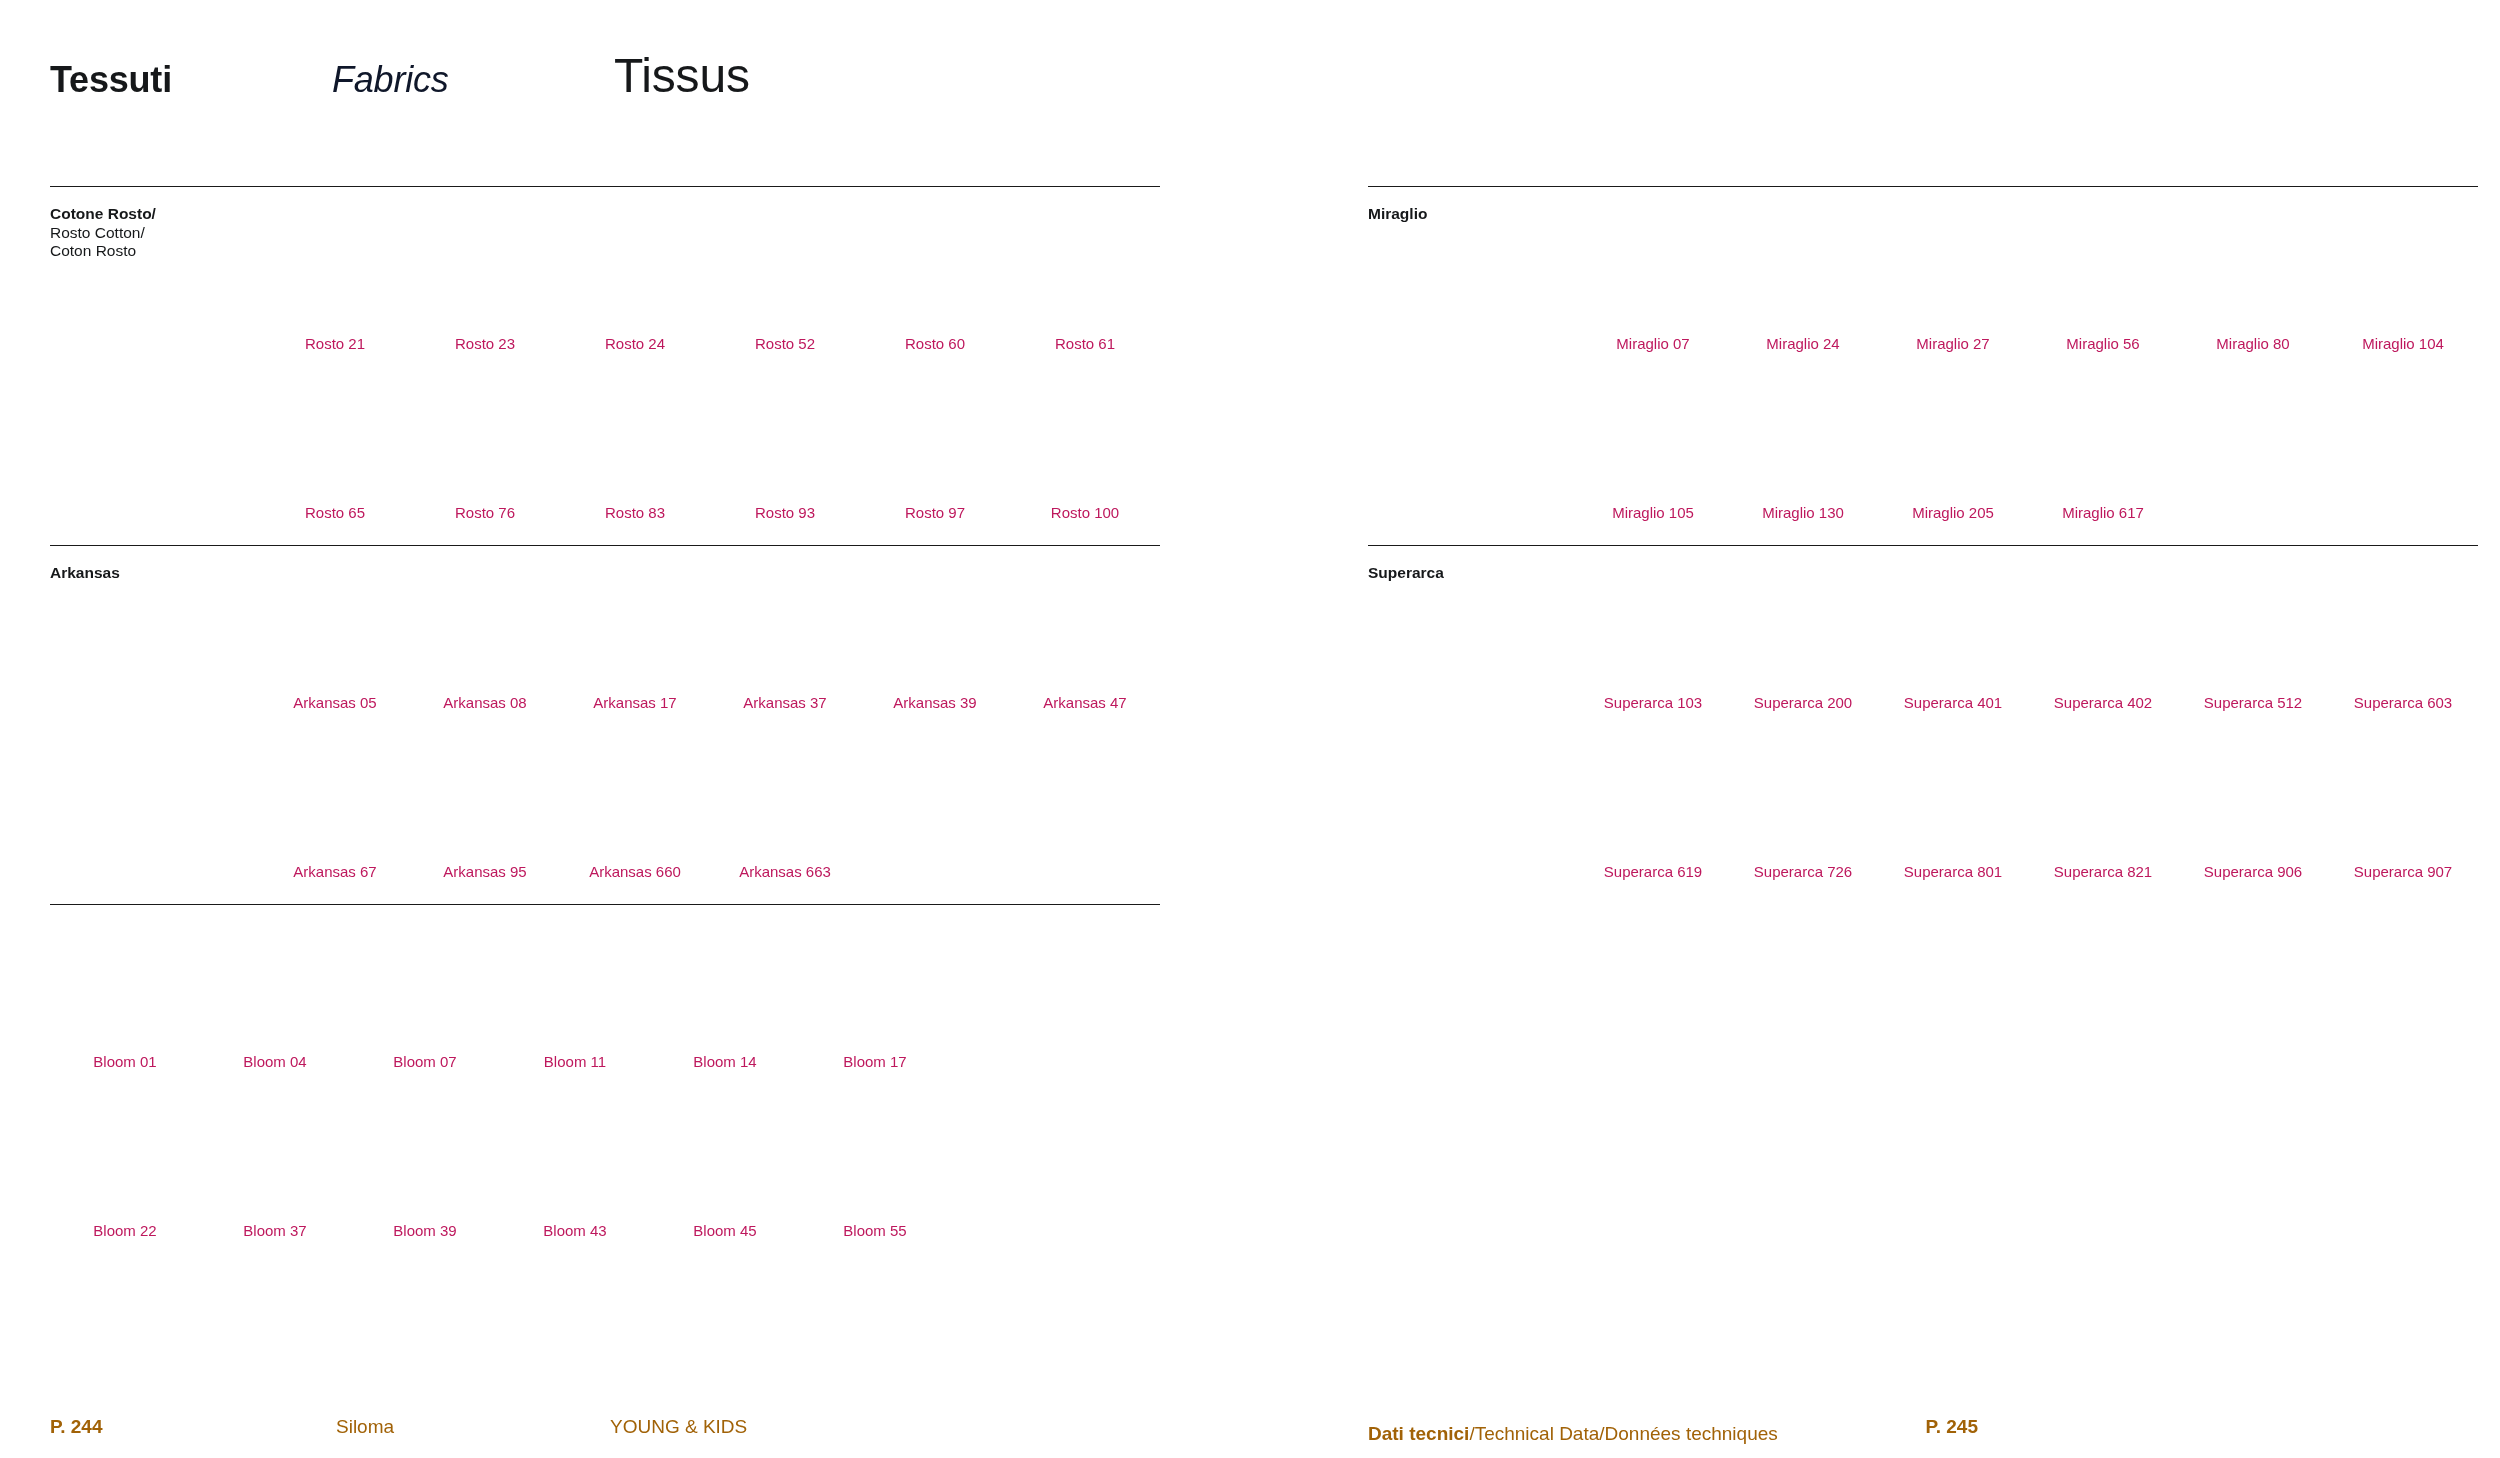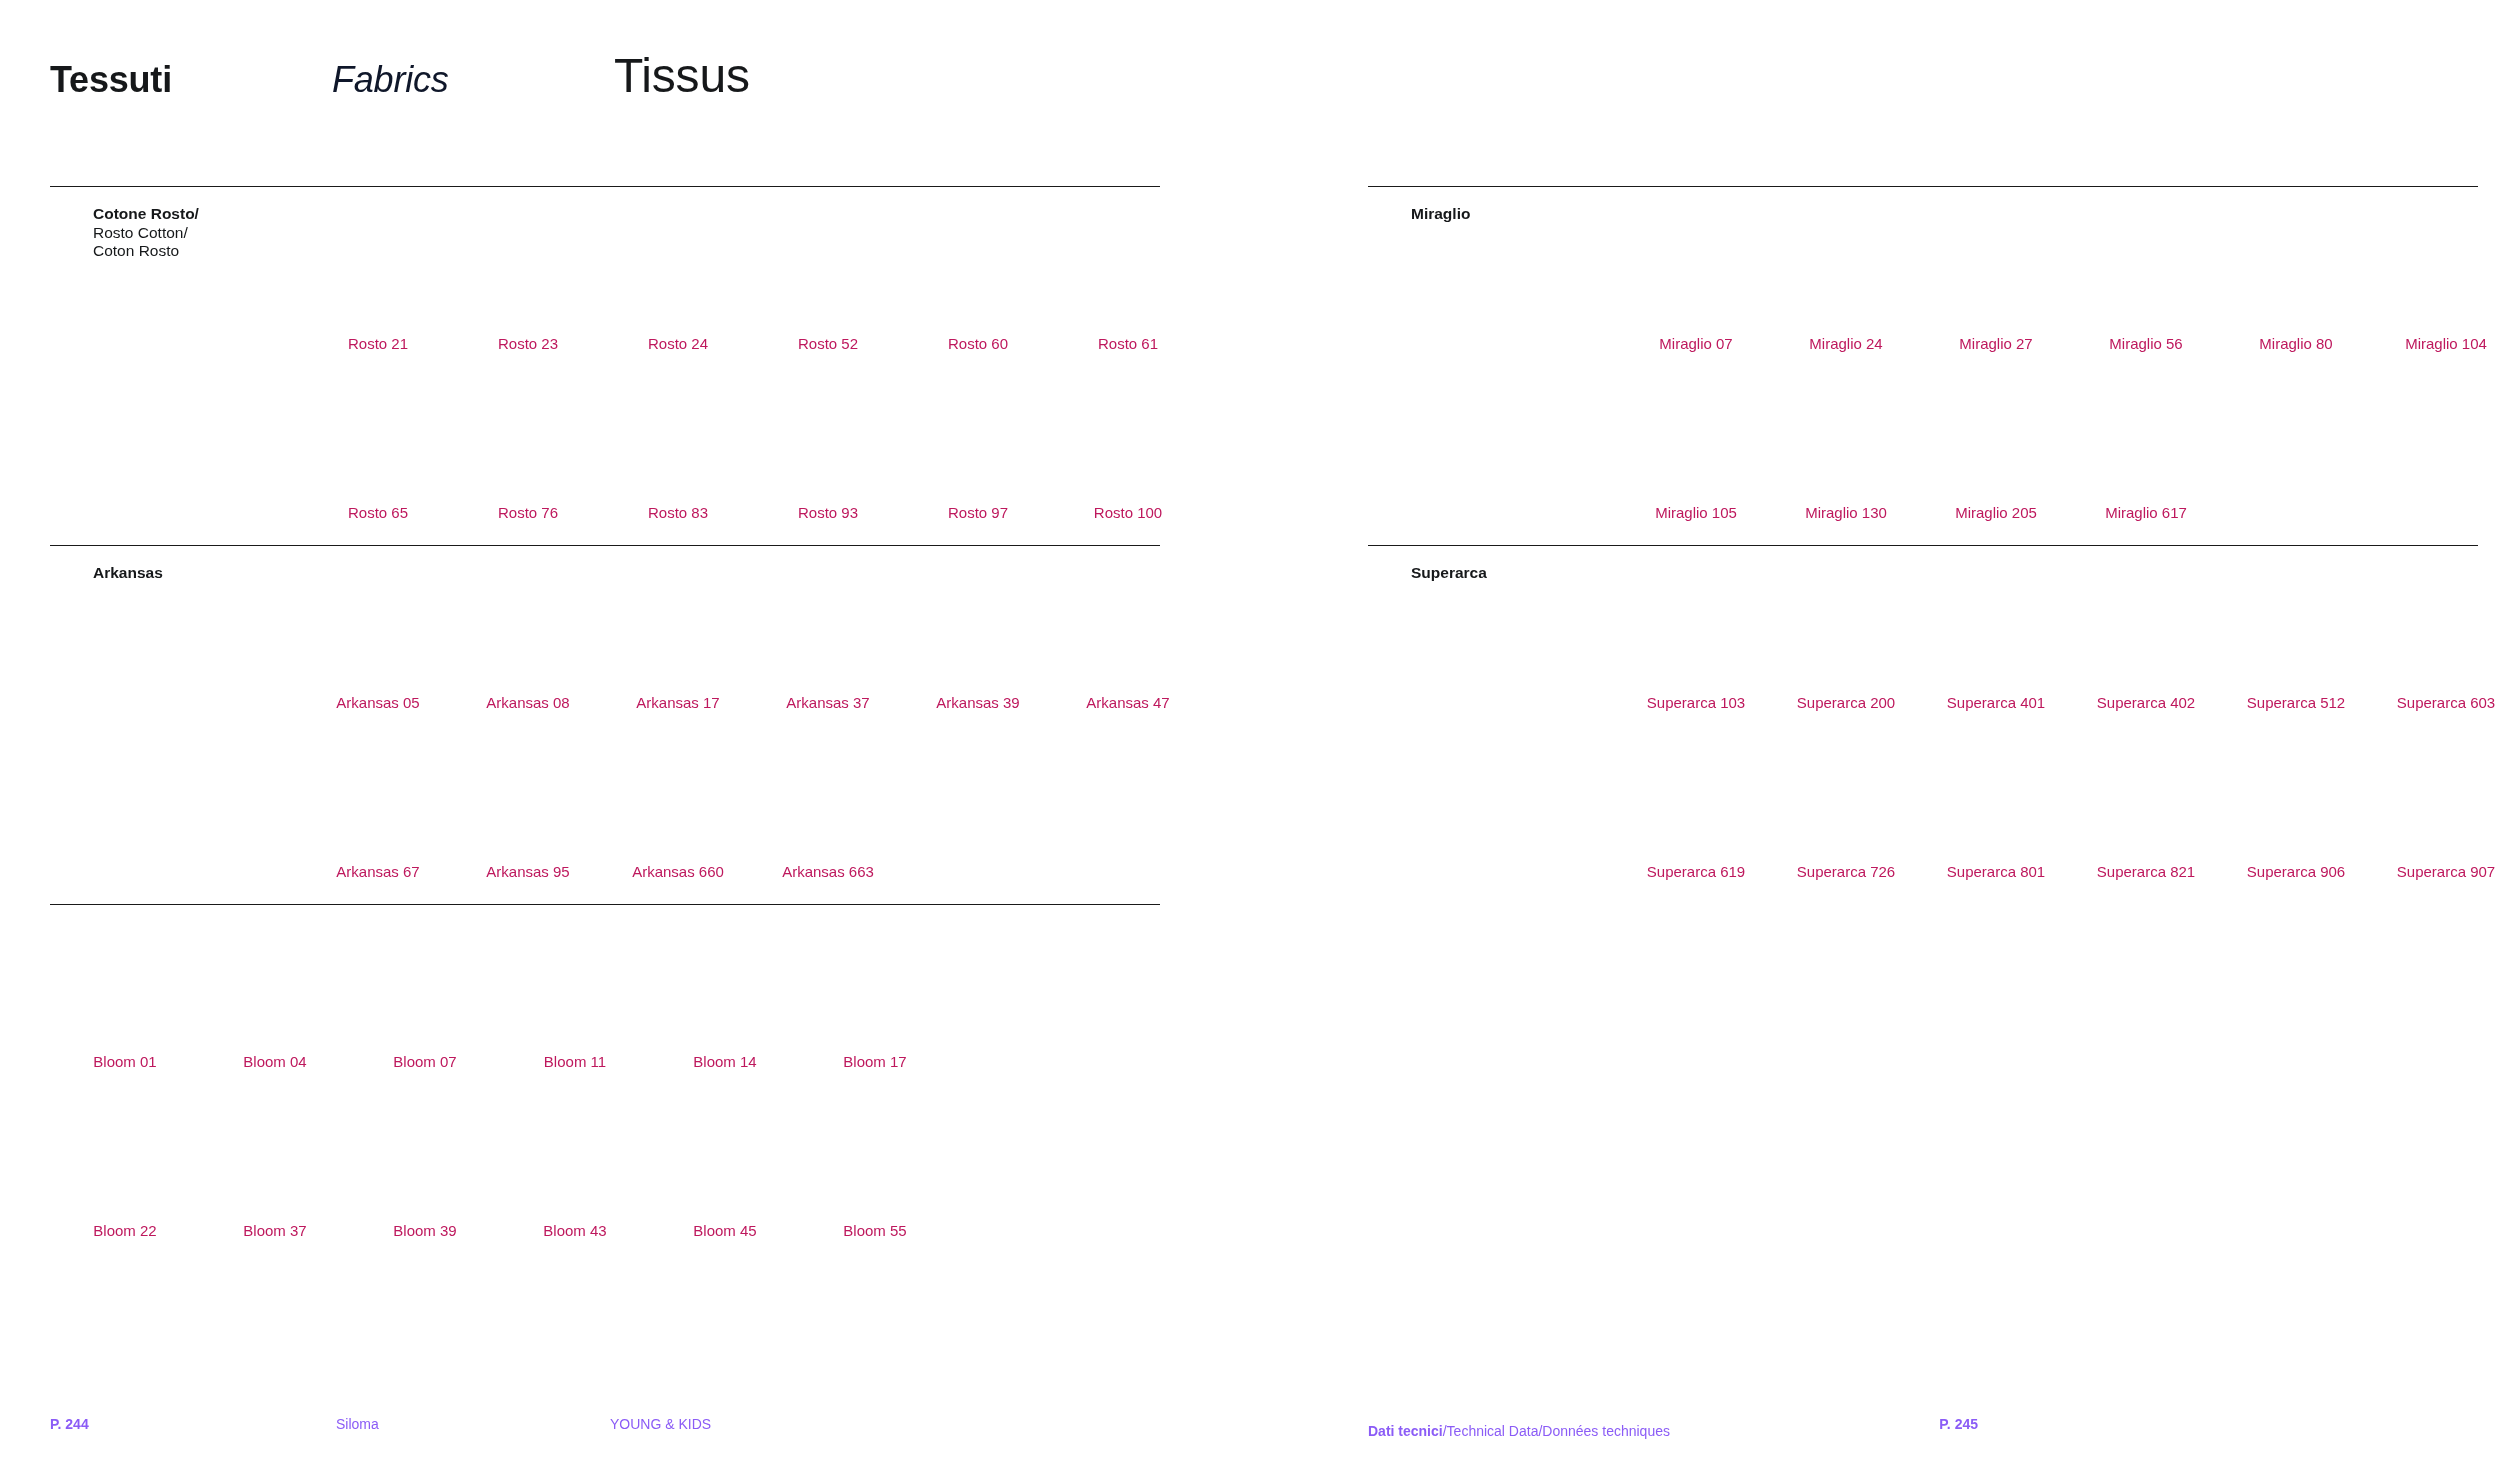--- a/index.html
+++ b/index.html
@@ -72,21 +72,20 @@
     padding-top: 12px;
   }
 
   .group-title {
     width: 210px;
     flex: 0 0 210px;
     padding-top: 6px;
     font-size: 15.5px;
     line-height: 18.5px;
     color: #16181a;
-    margin-left: 43px;
   }
   .group-title .t1 { font-weight: 700; }
   .group-title .t2,
   .group-title .t3 { font-weight: 400; }
 
   .rows { flex: 1; }
 
   .swatch-row {
     display: flex;
     gap: 0;
@@ -151,22 +150,22 @@
 
   .row-gap { height: 16px; }
 
   
   .footer {
     position: absolute;
     bottom: 0;
     left: 0;
     width: 2028px;
     height: 56px;
-    font-size: 14px;
-    color: #8b5cf6;
+    font-size: 19px;
+    color: #a16207;
   }
   .footer .f-left-page {
     position: absolute; left: 50px;  top: 14px; font-weight: 700;
   }
   .footer .f-brand {
     position: absolute; left: 336px; top: 14px;
   }
   .footer .f-collection {
     position: absolute; left: 610px; top: 14px;
   }

